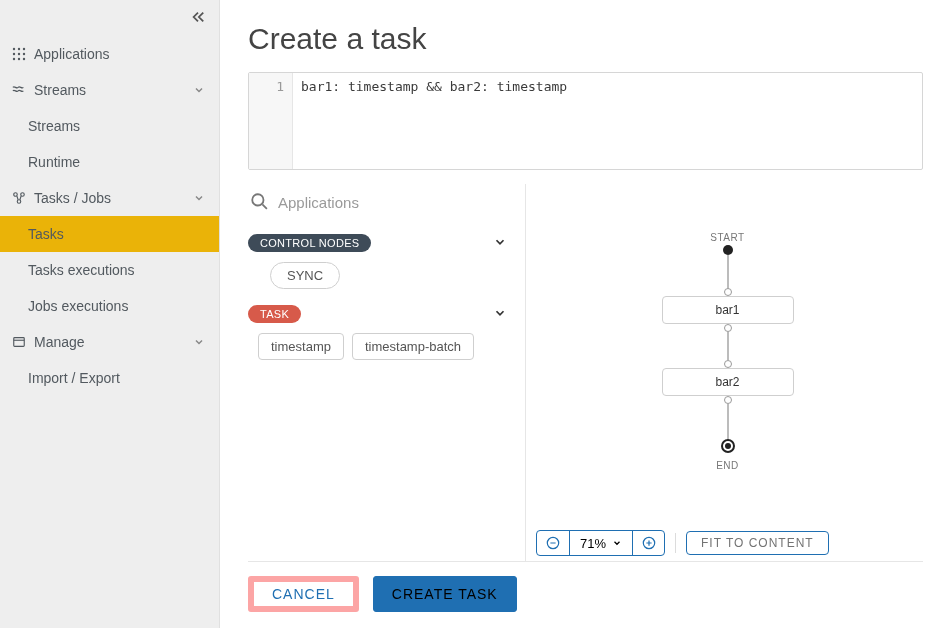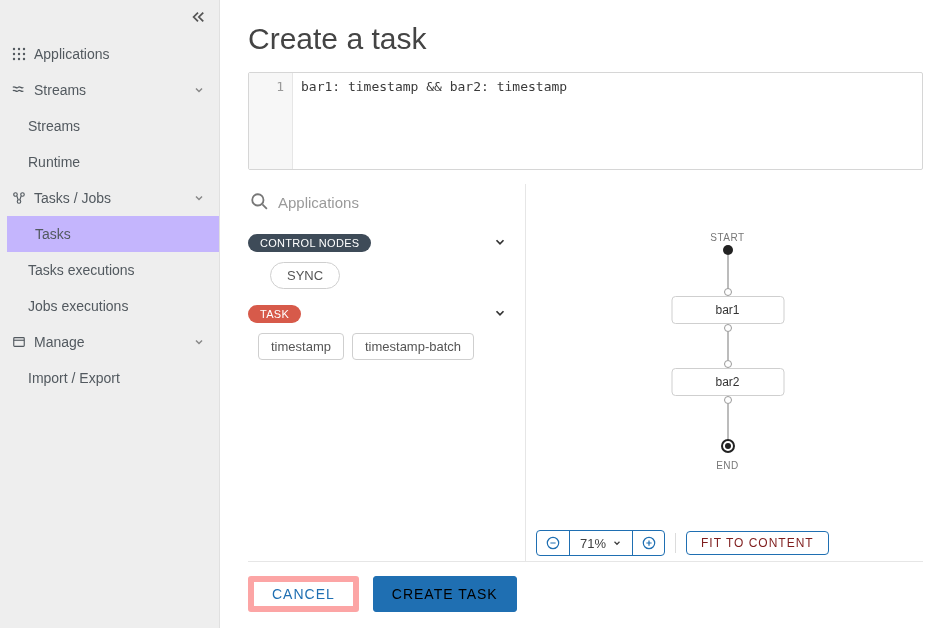--- a/index.html
+++ b/index.html
@@ -34,22 +34,21 @@
     padding: 0 14px 0 10px;
     cursor: pointer;
     color: #52595f;
   }
   .nav-item { font-weight: 500; }
   .nav-item .icon { width: 18px; display: inline-flex; align-items: center; justify-content: center; margin-right: 6px; }
   .nav-item .label { flex: 1; }
   .nav-item .chev { color: #888; }
   .nav-sub { padding-left: 28px; font-weight: 400; }
   .nav-sub.active {
-    background: #c4b5fd;
-    margin-left: 7px;
+    background: #eab308;
   }
   .nav svg { display: block; }
 
   
   .main {
     flex: 1;
     padding: 22px 28px 16px 28px;
     display: flex; flex-direction: column;
     overflow: hidden;
   }
@@ -167,39 +166,39 @@
     width: 32px;
     display: flex; align-items: center; justify-content: center;
     color: #1f6fb2;
     cursor: pointer;
     font-size: 14px;
   }
   .segbtn + .segbtn, .segbtn + .segmid, .segmid + .segbtn { border-left: 1px solid #1f6fb2; }
   .segmid {
     padding: 0 10px;
     display: flex; align-items: center; gap: 6px;
-    color: #404040; font-size: 13px;
+    color: #000000; font-size: 13px;
   }
   .vsep { width: 1px; height: 20px; background: #dcdcdc; }
   .fitbtn {
     border: 1px solid #1f6fb2;
     border-radius: 4px;
     padding: 4px 14px;
-    color: #7f1d1d;
+    color: #737373;
     font-size: 12px;
     letter-spacing: 1px;
     cursor: pointer;
     background: #fff;
   }
 
   
   .graph { position: absolute; inset: 0; }
   .task-node {
     position: absolute;
-    width: 113px; height: 28px;
+    width: 132px; height: 28px;
     left: 50%; transform: translateX(-50%);
     border: 1px solid #cfcfcf;
     border-radius: 4px;
     background: #fff;
     display: flex; align-items: center; justify-content: center;
     font-size: 12px; color: #333;
   }
   .glabel {
     position: absolute; left: 50%; transform: translateX(-50%);
     font-size: 10px; color: #777; letter-spacing: .5px;

